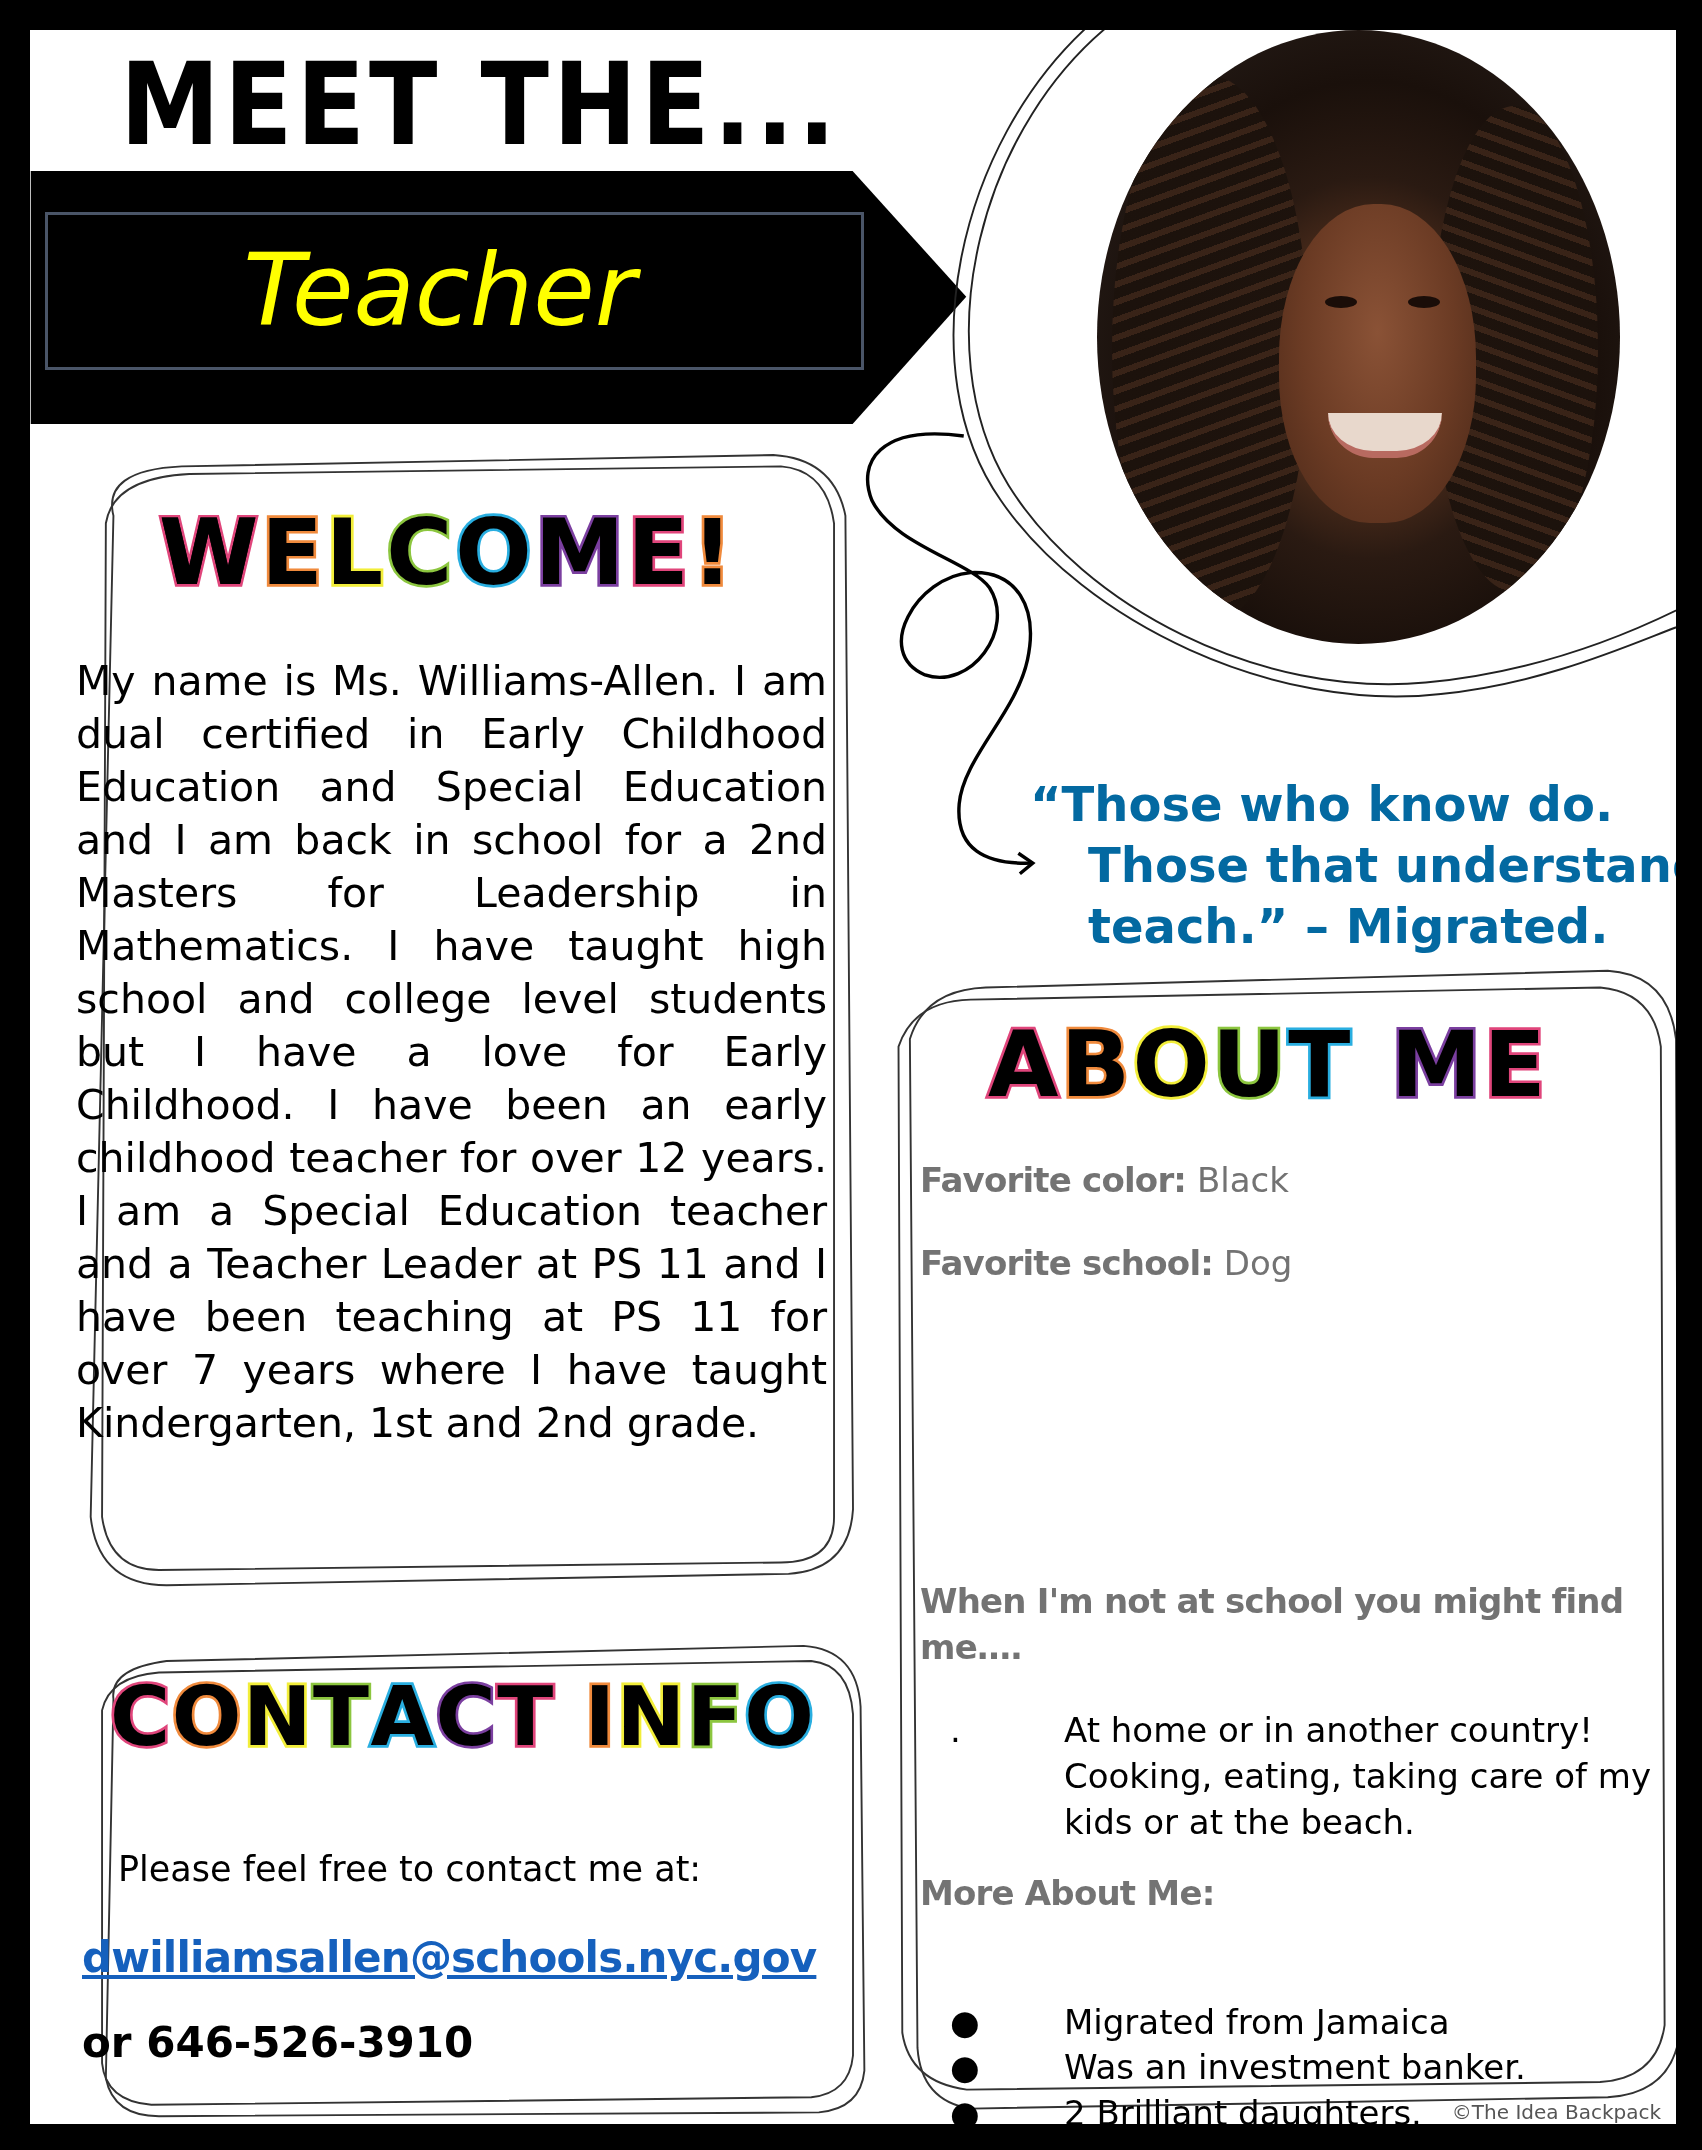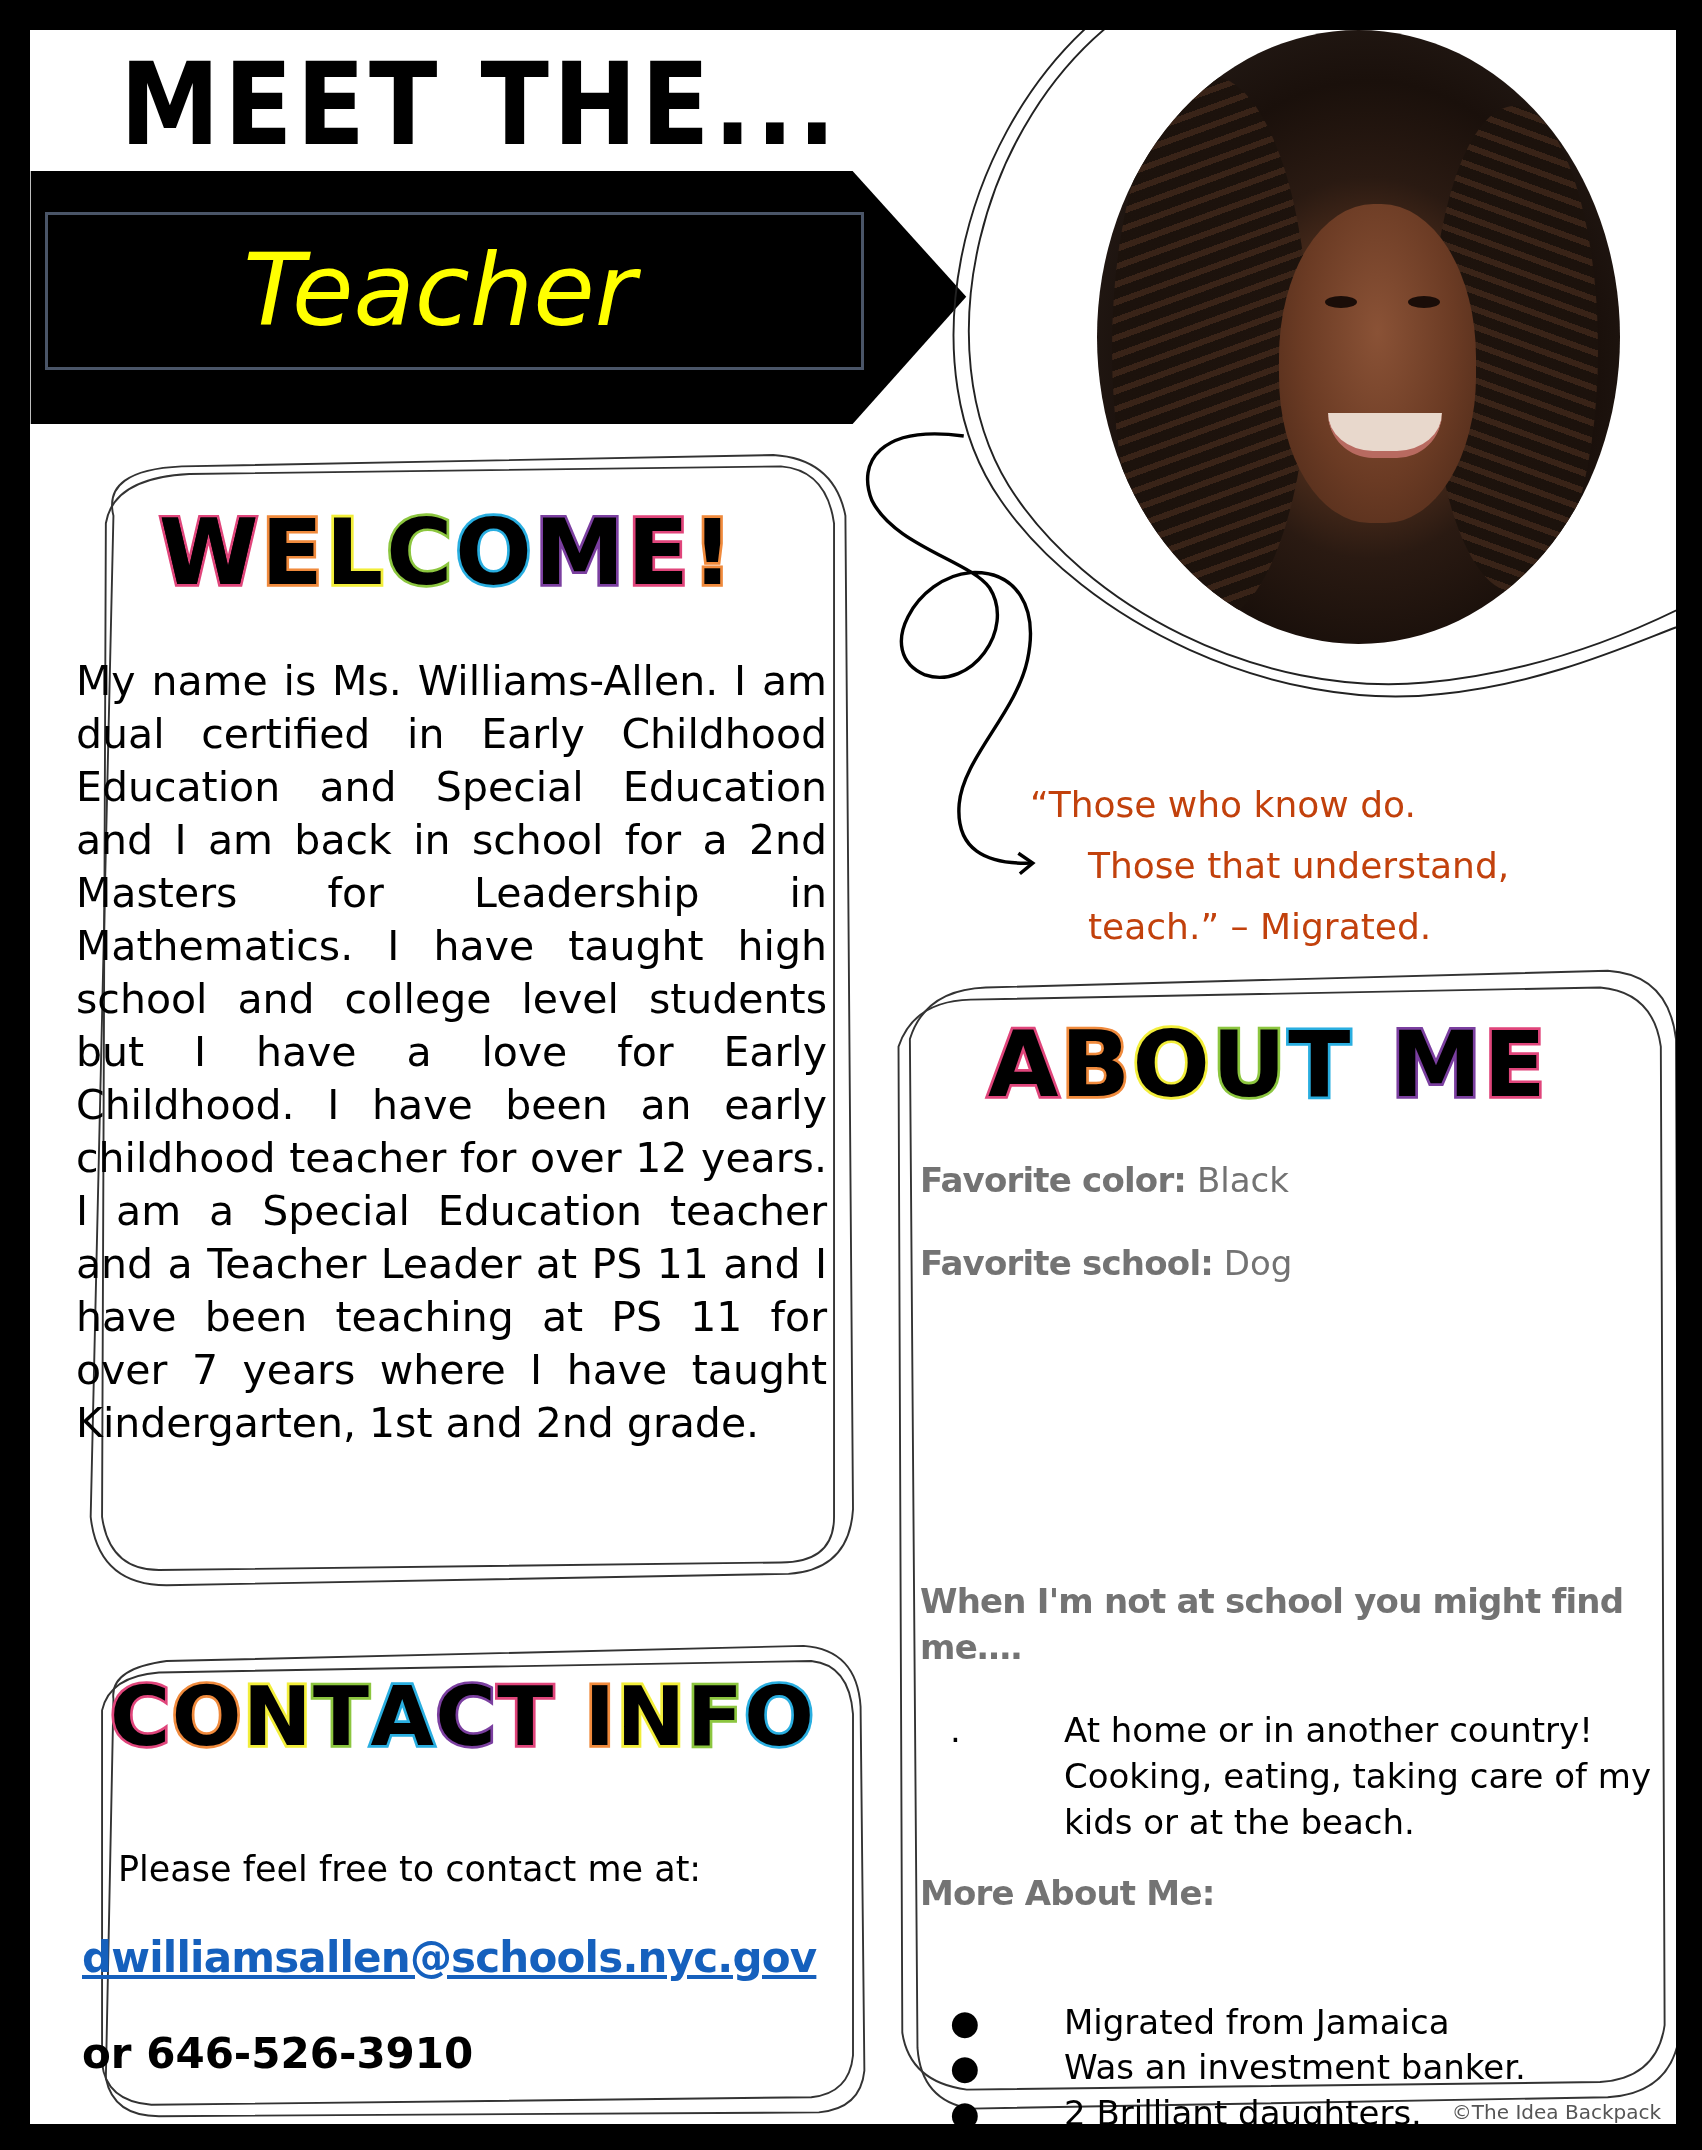--- a/index.html
+++ b/index.html
@@ -16,21 +16,21 @@
   .photo .hair-l { position: absolute; left: 15px; top: 46px; width: 197px; height: 546px; border-radius: 50%; background: repeating-linear-gradient(160deg, #1c120c 0 10.6px, #3a2418 10.6px 16.7px); opacity: .95; }
   .photo .hair-r { position: absolute; left: 334px; top: 76px; width: 167px; height: 486px; border-radius: 50%; background: repeating-linear-gradient(20deg, #1c120c 0 10.6px, #3a2418 10.6px 16.7px); opacity: .95; }
   .photo .smile { position: absolute; left: 231px; top: 383px; width: 114px; height: 38px; border-radius: 0 0 61px 61px; background: #e8d8cc; border-bottom: 7.6px solid #b86a60; }
   .photo .eye { position: absolute; top: 266px; width: 32px; height: 12px; border-radius: 50%; background: #1a0d08; }
   .deco-svg { position: absolute; left: 0; top: 0; width: 1646px; height: 2094px; pointer-events: none; }
   .card-title { position: absolute; font-family: "DejaVu Sans", sans-serif; font-weight: bold; white-space: nowrap; letter-spacing: 3px; }
   .card-title span { -webkit-text-stroke: 4.6px currentColor; paint-order: stroke fill; }
   .rain span { display: inline-block; color: #000; }
   .welcome-body { position: absolute; left: 46px; top: 625px; width: 751px; font-family: "DejaVu Sans", sans-serif; font-size: 41px; line-height: 53px; text-align: justify; color: #000; }
   .contact-line { position: absolute; font-family: "DejaVu Sans", sans-serif; color: #000; white-space: nowrap; }
-  .quote { position: absolute; font-family: "DejaVu Sans", sans-serif; font-weight: normal; color: #c2410c; font-size: 36px; line-height: 61px; white-space: nowrap; }
+  .quote { position: absolute; font-family: "DejaVu Sans", sans-serif; font-weight: bold; color: #0369a1; font-size: 48px; line-height: 61px; white-space: nowrap; }
   .about-text { position: absolute; left: 890px; width: 728px; font-family: "DejaVu Sans", sans-serif; font-size: 34px; line-height: 46px; color: #737373; }
   .about-text b { font-weight: bold; letter-spacing: -0.8px; }
   .bullet-row { position: absolute; left: 890px; width: 728px; font-family: "DejaVu Sans", sans-serif; font-size: 34px; line-height: 46px; color: #000; }
   .bullet-row .dot { position: absolute; left: 30px; }
   .bullet-row .txt { position: absolute; left: 144px; width: 607px; }
   .credit { position: absolute; right: 15px; bottom: 0px; font-family: "DejaVu Sans", sans-serif; font-size: 20px; color: #555; }
 </style>
 </head>
 <body>
 
@@ -77,21 +77,21 @@
   <div class="card-title rain" style="left:129px; top:470px; font-size:90px;">
     <span style="text-shadow:0 0 0 #000; -webkit-text-stroke:5.3px #e0457b; color:#000;">W</span><span style="-webkit-text-stroke:5.3px #f08a3c; color:#000;">E</span><span style="-webkit-text-stroke:5.3px #f2ee3a; color:#000;">L</span><span style="-webkit-text-stroke:5.3px #8cc63f; color:#000;">C</span><span style="-webkit-text-stroke:5.3px #29aee0; color:#000;">O</span><span style="-webkit-text-stroke:5.3px #7b3fa0; color:#000;">M</span><span style="-webkit-text-stroke:5.3px #e0457b; color:#000;">E</span><span style="-webkit-text-stroke:5.3px #f08a3c; color:#000;">!</span>
   </div>
   <div class="welcome-body">My name is Ms. Williams-Allen. I am dual certified in Early Childhood Education and Special Education and I am back in school for a 2nd Masters for Leadership in Mathematics.  I have taught high school and college level students but I have a love for Early Childhood.  I have been an early childhood teacher for over 12 years.  I am a Special Education teacher and a Teacher Leader at PS 11 and I have been teaching at PS 11 for over 7 years where I have taught Kindergarten, 1st and 2nd grade.</div>
 
   <div class="card-title rain" style="left:80px; top:1639px; font-size:82px; letter-spacing:1.5px;">
     <span style="-webkit-text-stroke:5.3px #e0457b; color:#000;">C</span><span style="-webkit-text-stroke:5.3px #f08a3c; color:#000;">O</span><span style="-webkit-text-stroke:5.3px #f2ee3a; color:#000;">N</span><span style="-webkit-text-stroke:5.3px #8cc63f; color:#000;">T</span><span style="-webkit-text-stroke:5.3px #29aee0; color:#000;">A</span><span style="-webkit-text-stroke:5.3px #7b3fa0; color:#000;">C</span><span style="-webkit-text-stroke:5.3px #e0457b; color:#000;">T</span><span style="width:30px;"></span><span style="-webkit-text-stroke:5.3px #f08a3c; color:#000;">I</span><span style="-webkit-text-stroke:5.3px #f2ee3a; color:#000;">N</span><span style="-webkit-text-stroke:5.3px #8cc63f; color:#000;">F</span><span style="-webkit-text-stroke:5.3px #29aee0; color:#000;">O</span>
   </div>
   <div class="contact-line" style="left:52px; top:1819px; font-size:35px;margin-left:36px;">Please feel free to contact me at:</div>
   <a class="contact-line" style="left:52px; top:1903px; font-size:42px; font-weight:bold; color:#1560bd; text-decoration:underline; letter-spacing:-0.8px;">dwilliamsallen@schools.nyc.gov</a>
-  <div class="contact-line" style="left:52px; top:1988px; font-size:42px; font-weight:bold;margin-top:11px;">or 646-526-3910</div>
+  <div class="contact-line" style="left:52px; top:1988px; font-size:42px; font-weight:bold;">or 646-526-3910</div>
 
   <div class="quote" style="left:1000px; top:744px;">“Those who know do.</div>
   <div class="quote" style="left:1058px; top:805px;">Those that understand,</div>
   <div class="quote" style="left:1058px; top:866px;">teach.” – Migrated.</div>
 
   <div class="card-title rain" style="left:926px; top:982px; font-size:91px; letter-spacing:2.3px;margin-left:32px;">
     <span style="-webkit-text-stroke:5.3px #e0457b; color:#000;">A</span><span style="-webkit-text-stroke:5.3px #f08a3c; color:#000;">B</span><span style="-webkit-text-stroke:5.3px #f2ee3a; color:#000;">O</span><span style="-webkit-text-stroke:5.3px #8cc63f; color:#000;">U</span><span style="-webkit-text-stroke:5.3px #29aee0; color:#000;">T</span><span style="width:38px;"></span><span style="-webkit-text-stroke:5.3px #7b3fa0; color:#000;">M</span><span style="-webkit-text-stroke:5.3px #e0457b; color:#000;">E</span>
   </div>
 
   <div class="about-text" style="top:1127px;">

